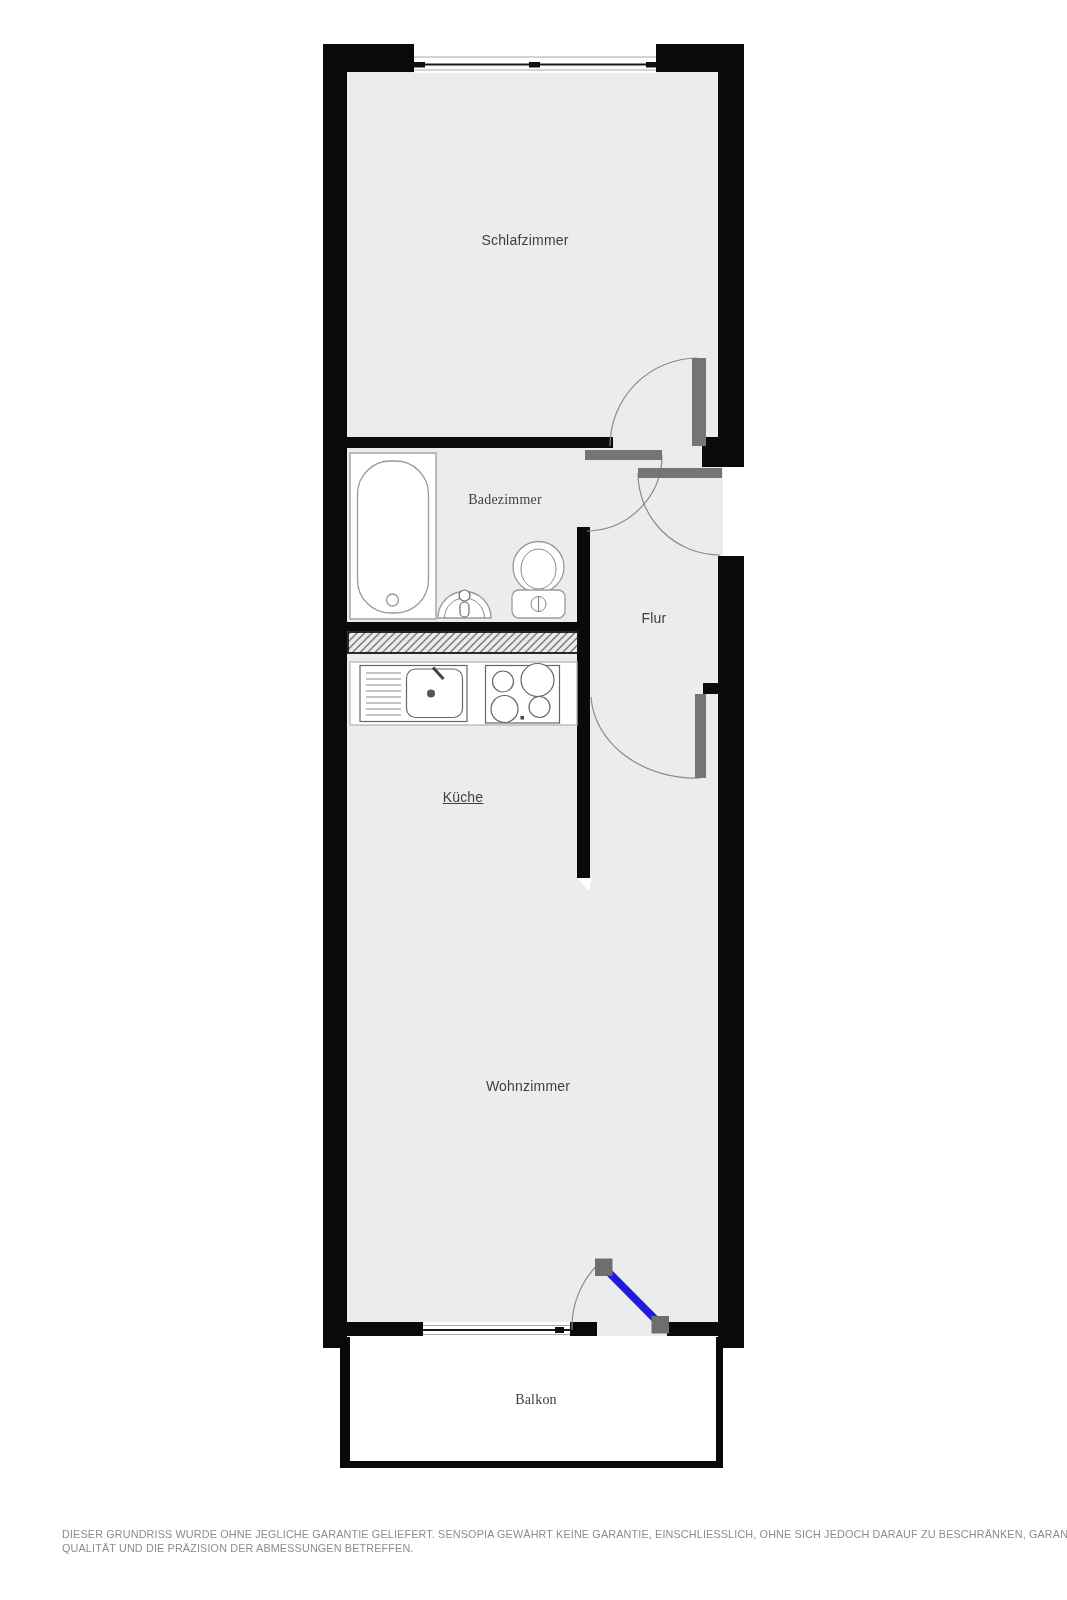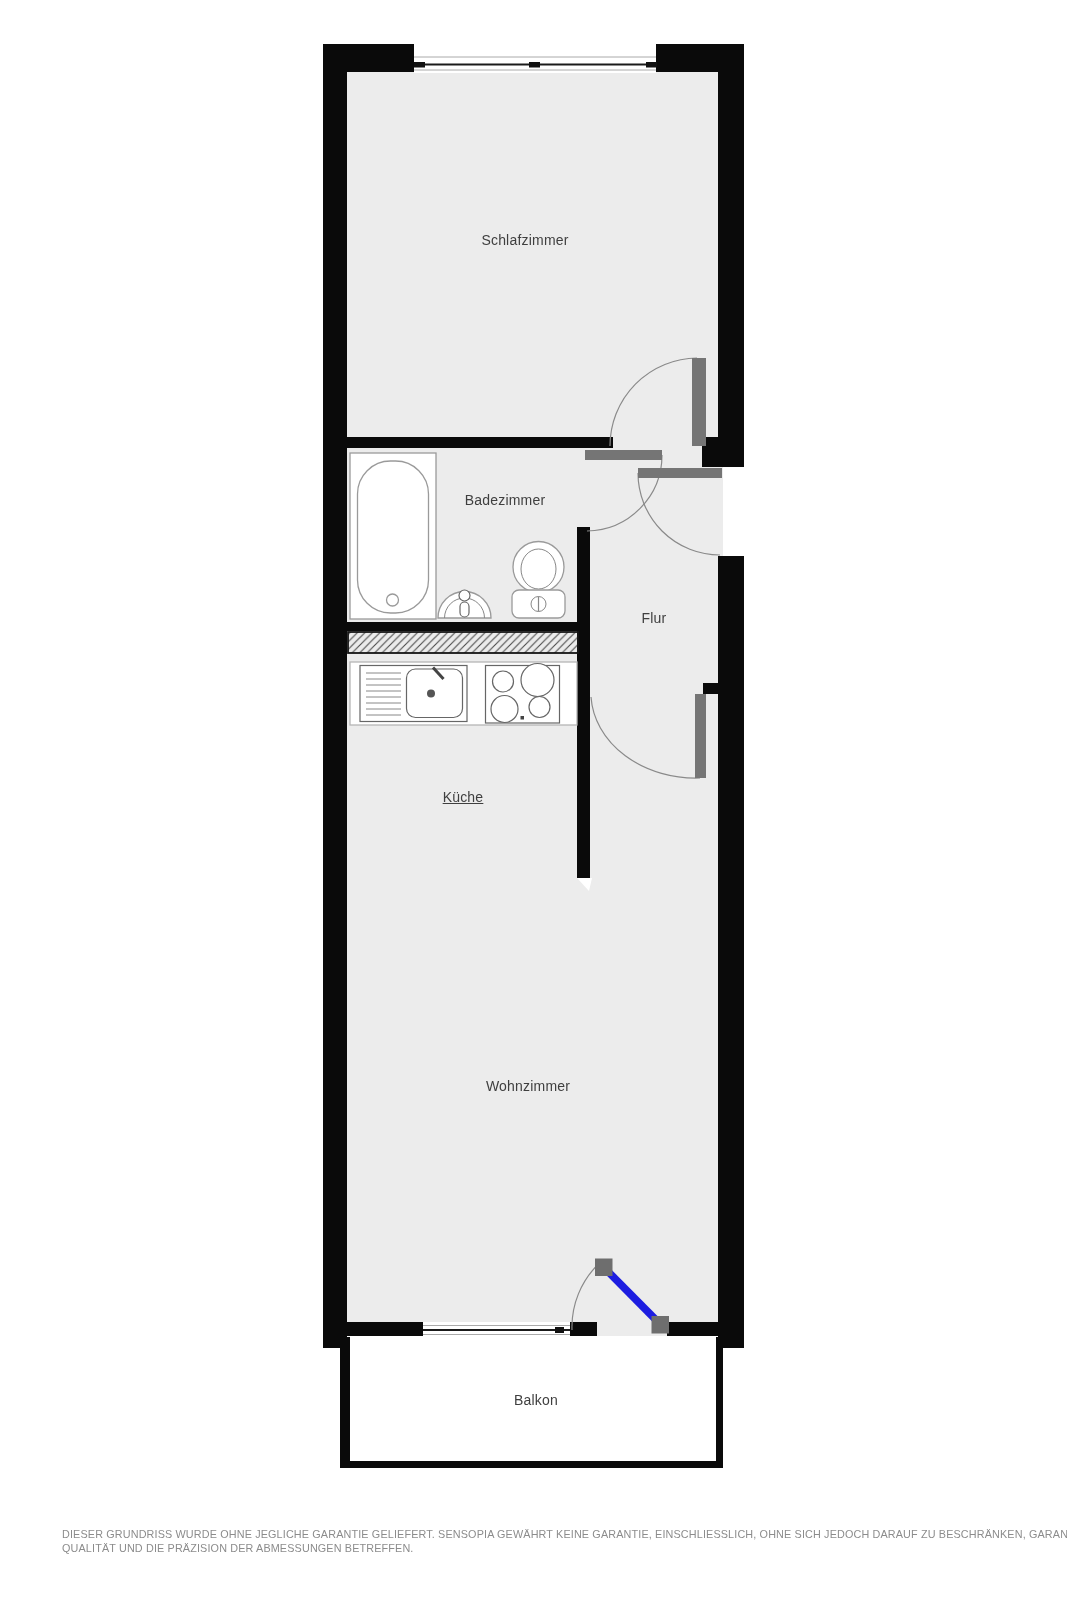--- a/index.html
+++ b/index.html
@@ -10,25 +10,25 @@
   .floorbase{fill:var(--floor,#ececec);}
   .leaf{fill:var(--door-leaf,#757575);}
   .hinge{fill:var(--hinge,#6e6e6e);}
   .arc{fill:none;stroke:#8a8a8a;stroke-width:1.2;}
   .fix{fill:#fff;stroke:#9a9a9a;stroke-width:1.3;}
   .fixd{fill:#fff;stroke:#666;stroke-width:1.2;}
   .thin{stroke:#888;stroke-width:1;fill:none;}
   .room-label{position:absolute;transform:translate(-50%,-50%);font-size:14px;
               color:var(--label,#3f3f3f);letter-spacing:.2px;white-space:nowrap;}
   .lbl-schlafzimmer{left:525px;top:240px;}
-  .lbl-badezimmer{left:505px;top:500px;}
+  .lbl-badezimmer{left:505px;top:500px;font-family:Liberation Serif, serif;}
   .lbl-flur{left:654px;top:618px;}
   .lbl-kueche{left:463px;top:797px;text-decoration:underline;}
   .lbl-wohnzimmer{left:528px;top:1086px;text-align:center;}
-  .lbl-balkon{left:536px;top:1400px;}
+  .lbl-balkon{left:536px;top:1400px;font-family:Liberation Serif, serif;}
   .disclaimer{position:absolute;left:62px;top:1528px;font-size:10.8px;line-height:13.5px;
               color:var(--disclaimer,#8c8c8c);letter-spacing:.15px;}
   .disclaimer div{white-space:nowrap;}
 </style>
 </head>
 <body>
 
 <div id="screen">
 
   <svg id="plan-svg" width="1067" height="1600" viewBox="0 0 1067 1600">

